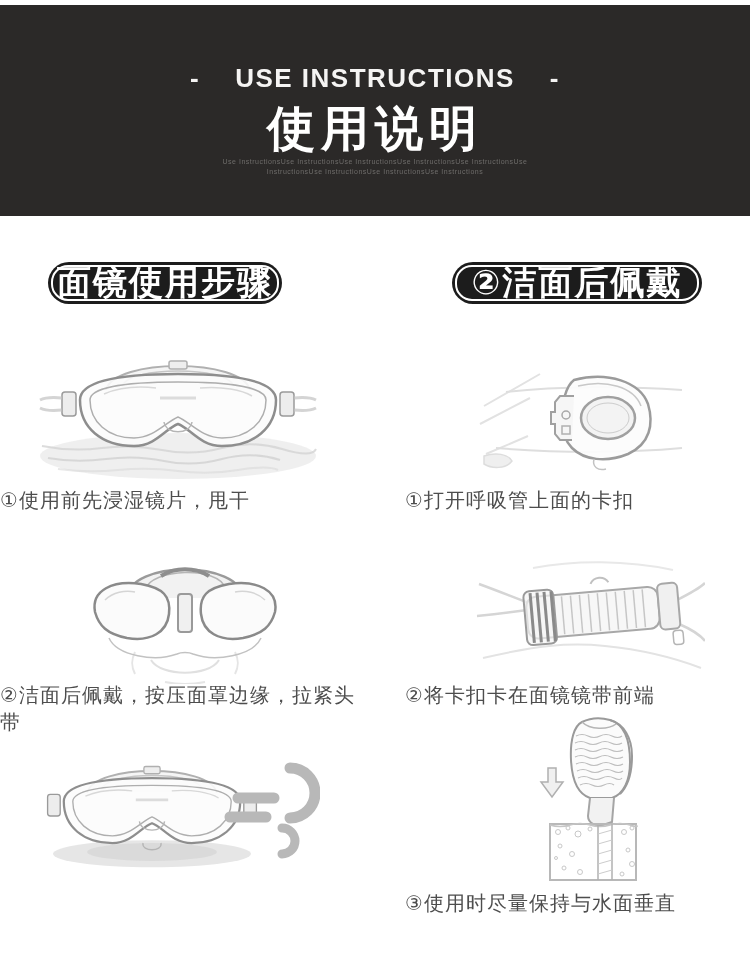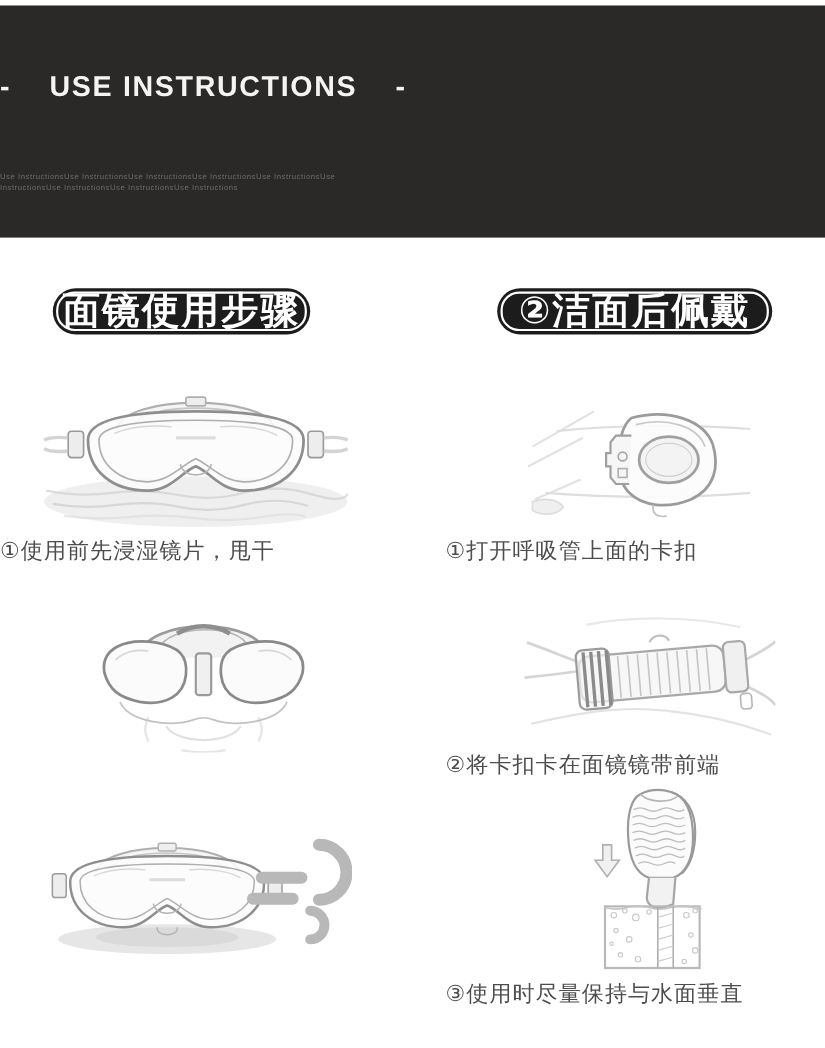--- a/index.html
+++ b/index.html
@@ -5,21 +5,21 @@
   * { margin:0; padding:0; box-sizing:border-box; }
   html,body { background:#ffffff; }
   body { font-family:"Liberation Sans","DejaVu Sans",sans-serif; }
   #page {
     position:relative; width:750px; height:953px; margin:0 auto;
     background:#ffffff; overflow:hidden;
   }
   
   .banner {
     position:absolute; left:0; top:5px; width:750px; height:211px;
-    background:#2b2928; color:#ffffff; 
+    background:#2b2928; color:#ffffff; text-align:center;
   }
   .banner-en {
     position:absolute; left:0; top:58px; width:100%;
     font-size:26px; font-weight:bold; letter-spacing:1.5px;
     white-space:pre; color:#f5f4f3;
   }
   .banner-zh {
     position:absolute; left:0; top:92px; width:100%;
     font-size:48px; font-weight:bold; letter-spacing:6px; color:#ffffff;
   }
@@ -56,20 +56,21 @@
   .illus { position:absolute; }
   svg { display:block; }
 </style>
 </head>
 <body>
 
 <div id="page">
 
   <div class="banner">
     <div class="banner-en">-    USE INSTRUCTIONS    -</div>
+    <div class="banner-zh">使用说明</div>
     <div class="banner-sub">
       <div>Use InstructionsUse InstructionsUse InstructionsUse InstructionsUse InstructionsUse</div>
       <div>InstructionsUse InstructionsUse InstructionsUse Instructions</div>
     </div>
   </div>
 
   <div class="pill pill-left">
     <i class="inner"></i>
     <span>面镜使用步骤</span>
   </div>
@@ -232,16 +233,17 @@
           <line x1="78" y1="132" x2="92" y2="128"></line>
         <line x1="78" y1="142" x2="92" y2="138"></line>
           <line x1="78" y1="152" x2="92" y2="148"></line>
         <line x1="78" y1="162" x2="92" y2="158"></line>
       </g>
     </svg>
   </div>
 
   <div class="caption cap-left row1">①使用前先浸湿镜片，甩干</div>
   <div class="caption cap-right row1">①打开呼吸管上面的卡扣</div>
+  <div class="caption cap-left row2">②洁面后佩戴，按压面罩边缘，拉紧头带</div>
   <div class="caption cap-right row2">②将卡扣卡在面镜镜带前端</div>
   <div class="caption cap-right row3">③使用时尽量保持与水面垂直</div>
 
 </div>
 
 </body></html>

